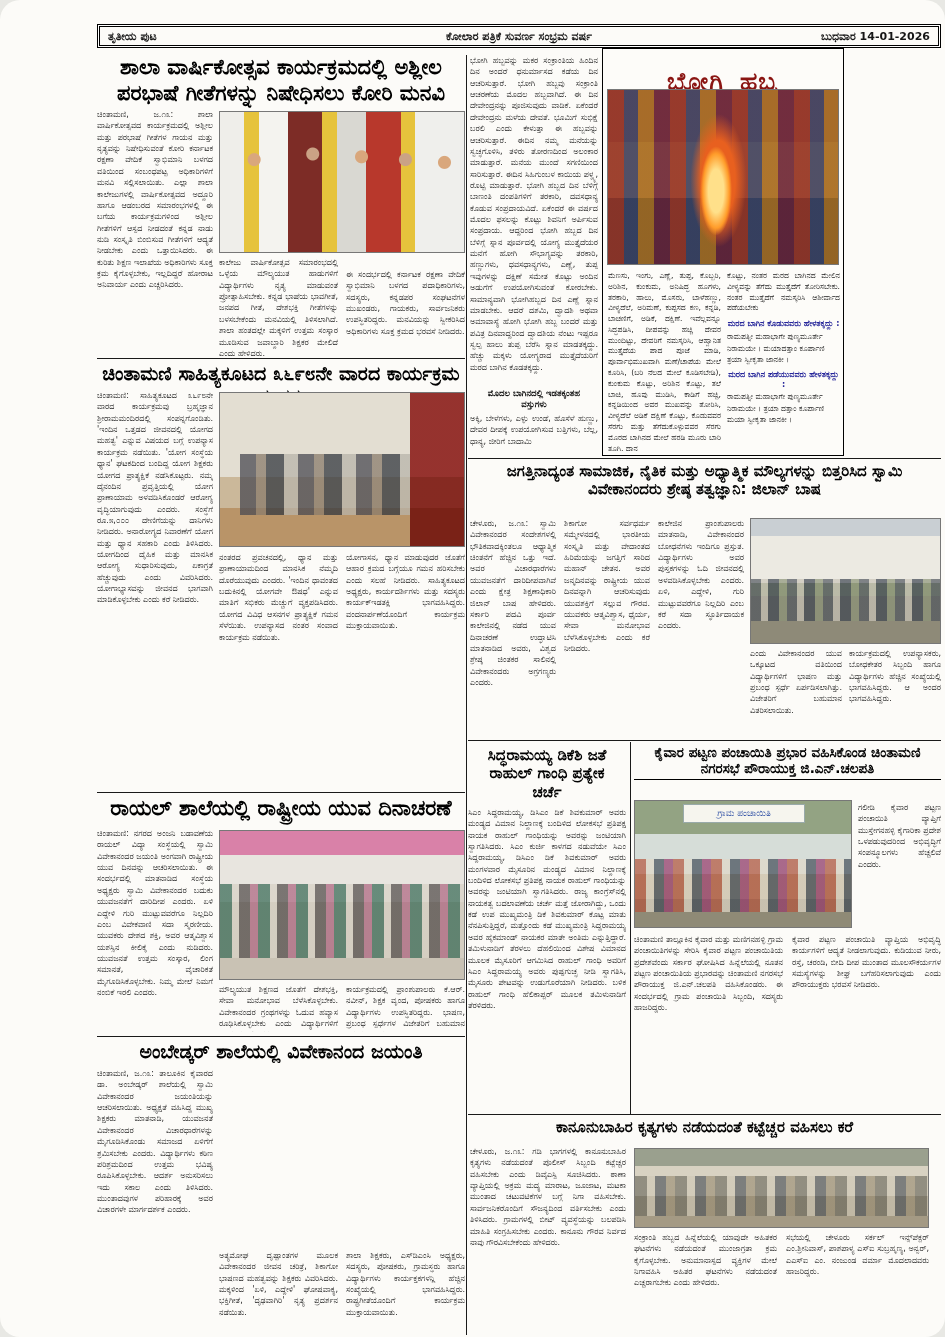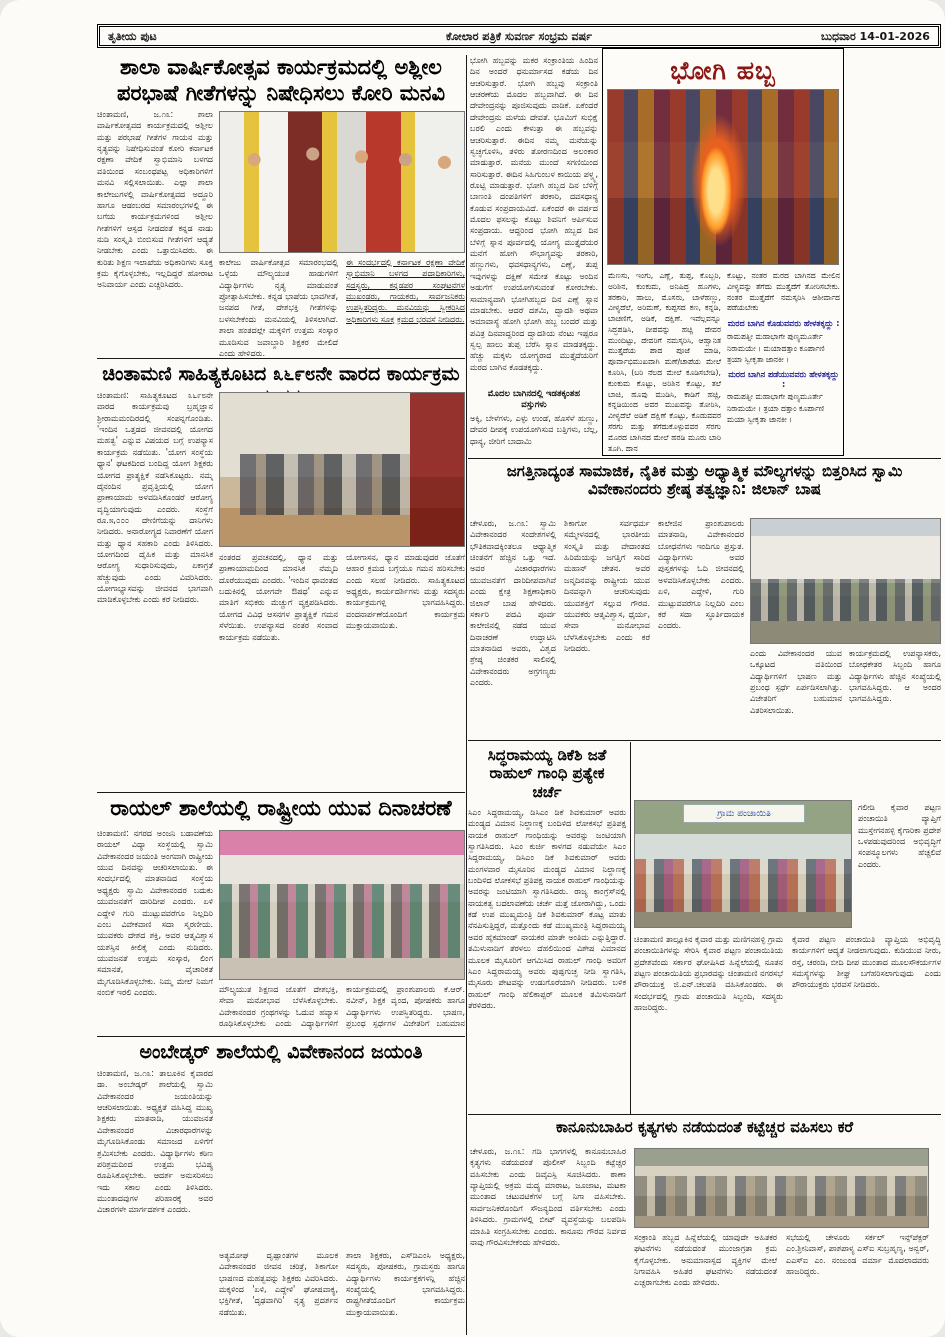--- a/index.html
+++ b/index.html
@@ -79,30 +79,30 @@
     <div class="r">ಬುಧವಾರ 14-01-2026</div>
   </div>
 
   <div class="vr" style="left:466px;top:55px;height:1280px;"></div>
 
   <div class="abs" style="left:97px;top:55px;width:368px;height:303px;">
     <div class="hl hl-xl" style="padding:0 4px;">ಶಾಲಾ ವಾರ್ಷಿಕೋತ್ಸವ ಕಾರ್ಯಕ್ರಮದಲ್ಲಿ ಅಶ್ಲೀಲ ಪರಭಾಷೆ ಗೀತೆಗಳನ್ನು ನಿಷೇಧಿಸಲು ಕೋರಿ ಮನವಿ</div>
     <div class="col abs" style="left:0;top:54px;width:116px;height:248px;">ಚಿಂತಾಮಣಿ, ಜ.೧೩: ಶಾಲಾ ವಾರ್ಷಿಕೋತ್ಸವದ ಕಾರ್ಯಕ್ರಮದಲ್ಲಿ ಅಶ್ಲೀಲ ಮತ್ತು ಪರಭಾಷೆ ಗೀತೆಗಳ ಗಾಯನ ಮತ್ತು ನೃತ್ಯವನ್ನು ನಿಷೇಧಿಸುವಂತೆ ಕೋರಿ ಕರ್ನಾಟಕ ರಕ್ಷಣಾ ವೇದಿಕೆ ಸ್ವಾಭಿಮಾನಿ ಬಳಗದ ವತಿಯಿಂದ ಸಂಬಂಧಪಟ್ಟ ಅಧಿಕಾರಿಗಳಿಗೆ ಮನವಿ ಸಲ್ಲಿಸಲಾಯಿತು. ಎಲ್ಲಾ ಶಾಲಾ ಕಾಲೇಜುಗಳಲ್ಲಿ ವಾರ್ಷಿಕೋತ್ಸವದ ಅದ್ದೂರಿ ಹಾಗೂ ಆಡಂಬರದ ಸಮಾರಂಭಗಳಲ್ಲಿ ಈ ಬಗೆಯ ಕಾರ್ಯಕ್ರಮಗಳಿಂದ ಅಶ್ಲೀಲ ಗೀತೆಗಳಿಗೆ ಆಸ್ಪದ ನೀಡದಂತೆ ಕನ್ನಡ ನಾಡು ನುಡಿ ಸಂಸ್ಕೃತಿ ಬಿಂಬಿಸುವ ಗೀತೆಗಳಿಗೆ ಆದ್ಯತೆ ನೀಡಬೇಕು ಎಂದು ಒತ್ತಾಯಿಸಿದರು. ಈ ಕುರಿತು ಶಿಕ್ಷಣ ಇಲಾಖೆಯ ಅಧಿಕಾರಿಗಳು ಸೂಕ್ತ ಕ್ರಮ ಕೈಗೊಳ್ಳಬೇಕು, ಇಲ್ಲದಿದ್ದರೆ ಹೋರಾಟ ಅನಿವಾರ್ಯ ಎಂದು ಎಚ್ಚರಿಸಿದರು.</div>
     <div class="photo ph-anniv" style="left:122px;top:56px;width:246px;height:142px;"></div>
     <div class="col abs" style="left:122px;top:202px;width:119px;height:100px;">ಕಾಲೇಜು ವಾರ್ಷಿಕೋತ್ಸವ ಸಮಾರಂಭದಲ್ಲಿ ಒಳ್ಳೆಯ ಮೌಲ್ಯಯುತ ಹಾಡುಗಳಿಗೆ ವಿದ್ಯಾರ್ಥಿಗಳು ನೃತ್ಯ ಮಾಡುವಂತೆ ಪ್ರೋತ್ಸಾಹಿಸಬೇಕು. ಕನ್ನಡ ಭಾಷೆಯ ಭಾವಗೀತೆ, ಜನಪದ ಗೀತೆ, ದೇಶಭಕ್ತಿ ಗೀತೆಗಳನ್ನು ಬಳಸಬೇಕೆಂದು ಮನವಿಯಲ್ಲಿ ತಿಳಿಸಲಾಗಿದೆ. ಶಾಲಾ ಹಂತದಲ್ಲೇ ಮಕ್ಕಳಿಗೆ ಉತ್ತಮ ಸಂಸ್ಕಾರ ಮೂಡಿಸುವ ಜವಾಬ್ದಾರಿ ಶಿಕ್ಷಕರ ಮೇಲಿದೆ ಎಂದು ಹೇಳಿದರು.</div>
-    <div class="col abs" style="left:249px;top:202px;width:119px;height:100px;text-decoration:underline;">ಈ ಸಂದರ್ಭದಲ್ಲಿ ಕರ್ನಾಟಕ ರಕ್ಷಣಾ ವೇದಿಕೆ ಸ್ವಾಭಿಮಾನಿ ಬಳಗದ ಪದಾಧಿಕಾರಿಗಳು, ಸದಸ್ಯರು, ಕನ್ನಡಪರ ಸಂಘಟನೆಗಳ ಮುಖಂಡರು, ಗಾಯಕರು, ಸಾರ್ವಜನಿಕರು ಉಪಸ್ಥಿತರಿದ್ದರು. ಮನವಿಯನ್ನು ಸ್ವೀಕರಿಸಿದ ಅಧಿಕಾರಿಗಳು ಸೂಕ್ತ ಕ್ರಮದ ಭರವಸೆ ನೀಡಿದರು.</div>
+    <div class="col abs" style="left:249px;top:214px;width:119px;height:100px;">ಈ ಸಂದರ್ಭದಲ್ಲಿ ಕರ್ನಾಟಕ ರಕ್ಷಣಾ ವೇದಿಕೆ ಸ್ವಾಭಿಮಾನಿ ಬಳಗದ ಪದಾಧಿಕಾರಿಗಳು, ಸದಸ್ಯರು, ಕನ್ನಡಪರ ಸಂಘಟನೆಗಳ ಮುಖಂಡರು, ಗಾಯಕರು, ಸಾರ್ವಜನಿಕರು ಉಪಸ್ಥಿತರಿದ್ದರು. ಮನವಿಯನ್ನು ಸ್ವೀಕರಿಸಿದ ಅಧಿಕಾರಿಗಳು ಸೂಕ್ತ ಕ್ರಮದ ಭರವಸೆ ನೀಡಿದರು.</div>
   </div>
   <div class="hr" style="left:97px;top:358px;width:368px;"></div>
 
   <div class="abs" style="left:97px;top:362px;width:368px;height:428px;">
     <div class="hl hl-l">ಚಿಂತಾಮಣಿ ಸಾಹಿತ್ಯಕೂಟದ ೩೬೯೮ನೇ ವಾರದ ಕಾರ್ಯಕ್ರಮ ಸಂಪನ್ನ</div>
     <div class="col abs" style="left:0;top:28px;width:116px;height:398px;">ಚಿಂತಾಮಣಿ: ಸಾಹಿತ್ಯಕೂಟದ ೩೬೯೮ನೇ ವಾರದ ಕಾರ್ಯಕ್ರಮವು ಬ್ರಹ್ಮಜ್ಞಾನ ಶ್ರೀರಾಮಮಂದಿರದಲ್ಲಿ ಸಂಪನ್ನಗೊಂಡಿತು. 'ಇಂದಿನ ಒತ್ತಡದ ಜೀವನದಲ್ಲಿ ಯೋಗದ ಮಹತ್ವ' ಎನ್ನುವ ವಿಷಯದ ಬಗ್ಗೆ ಉಪನ್ಯಾಸ ಕಾರ್ಯಕ್ರಮ ನಡೆಯಿತು. 'ಯೋಗ ಸಂಸ್ಥೆಯ ಧ್ಯಾನ' ಘಟಕದಿಂದ ಬಂದಿದ್ದ ಯೋಗ ಶಿಕ್ಷಕರು ಯೋಗದ ಪ್ರಾತ್ಯಕ್ಷಿಕೆ ನಡೆಸಿಕೊಟ್ಟರು. ನಮ್ಮ ದೈನಂದಿನ ಪ್ರವೃತ್ತಿಯಲ್ಲಿ ಯೋಗ ಪ್ರಾಣಾಯಾಮ ಅಳವಡಿಸಿಕೊಂಡರೆ ಆರೋಗ್ಯ ವೃದ್ಧಿಯಾಗುವುದು ಎಂದರು. ಸಂಸ್ಥೆಗೆ ರೂ.೫,೦೦೦ ದೇಣಿಗೆಯನ್ನು ದಾನಿಗಳು ನೀಡಿದರು. ಅನಾರೋಗ್ಯದ ನಿವಾರಣೆಗೆ ಯೋಗ ಮತ್ತು ಧ್ಯಾನ ಸಹಕಾರಿ ಎಂದು ತಿಳಿಸಿದರು. ಯೋಗದಿಂದ ದೈಹಿಕ ಮತ್ತು ಮಾನಸಿಕ ಆರೋಗ್ಯ ಸುಧಾರಿಸುವುದು, ಏಕಾಗ್ರತೆ ಹೆಚ್ಚುವುದು ಎಂದು ವಿವರಿಸಿದರು. ಯೋಗಾಭ್ಯಾಸವನ್ನು ಜೀವನದ ಭಾಗವಾಗಿ ಮಾಡಿಕೊಳ್ಳಬೇಕು ಎಂದು ಕರೆ ನೀಡಿದರು.</div>
     <div class="photo ph-room" style="left:122px;top:30px;width:246px;height:155px;"></div>
     <div class="col abs" style="left:122px;top:190px;width:119px;height:236px;">ನಂತರದ ಪ್ರವಚನದಲ್ಲಿ, ಧ್ಯಾನ ಮತ್ತು ಪ್ರಾಣಾಯಾಮದಿಂದ ಮಾನಸಿಕ ನೆಮ್ಮದಿ ದೊರೆಯುವುದು ಎಂದರು. 'ಇಂದಿನ ಧಾವಂತದ ಬದುಕಿನಲ್ಲಿ ಯೋಗವೇ ಔಷಧ' ಎನ್ನುವ ಮಾತಿಗೆ ಸಭಿಕರು ಮೆಚ್ಚುಗೆ ವ್ಯಕ್ತಪಡಿಸಿದರು. ಯೋಗದ ವಿವಿಧ ಆಸನಗಳ ಪ್ರಾತ್ಯಕ್ಷಿಕೆ ಗಮನ ಸೆಳೆಯಿತು. ಉಪನ್ಯಾಸದ ನಂತರ ಸಂವಾದ ಕಾರ್ಯಕ್ರಮ ನಡೆಯಿತು.</div>
-    <div class="col abs" style="left:249px;top:190px;width:119px;height:236px;">ಯೋಗಾಸನ, ಧ್ಯಾನ ಮಾಡುವುದರ ಜೊತೆಗೆ ಆಹಾರ ಕ್ರಮದ ಬಗ್ಗೆಯೂ ಗಮನ ಹರಿಸಬೇಕು ಎಂದು ಸಲಹೆ ನೀಡಿದರು. ಸಾಹಿತ್ಯಕೂಟದ ಅಧ್ಯಕ್ಷರು, ಕಾರ್ಯದರ್ಶಿಗಳು ಮತ್ತು ಸದಸ್ಯರು ಕಾರ್ಯಕ್ರಮಗಳ್ಲಿ ಭಾಗವಹಿಸಿದ್ದರು. ವಂದನಾರ್ಪಣೆಯೊಂದಿಗೆ ಕಾರ್ಯಕ್ರಮ ಮುಕ್ತಾಯವಾಯಿತು.</div>
+    <div class="col abs" style="left:249px;top:190px;width:119px;height:236px;">ಯೋಗಾಸನ, ಧ್ಯಾನ ಮಾಡುವುದರ ಜೊತೆಗೆ ಆಹಾರ ಕ್ರಮದ ಬಗ್ಗೆಯೂ ಗಮನ ಹರಿಸಬೇಕು ಎಂದು ಸಲಹೆ ನೀಡಿದರು. ಸಾಹಿತ್ಯಕೂಟದ ಅಧ್ಯಕ್ಷರು, ಕಾರ್ಯದರ್ಶಿಗಳು ಮತ್ತು ಸದಸ್ಯರು ಕಾರ್ಯಕ್ಇಡತಕ್ಲಿ ಭಾಗವಹಿಸಿದ್ದರು. ವಂದನಾರ್ಪಣೆಯೊಂದಿಗೆ ಕಾರ್ಯಕ್ರಮ ಮುಕ್ತಾಯವಾಯಿತು.</div>
   </div>
   <div class="hr" style="left:97px;top:792px;width:368px;"></div>
 
   <div class="abs" style="left:97px;top:796px;width:368px;height:238px;">
     <div class="hl hl-xl">ರಾಯಲ್ ಶಾಲೆಯಲ್ಲಿ ರಾಷ್ಟ್ರೀಯ ಯುವ ದಿನಾಚರಣೆ</div>
     <div class="col abs" style="left:0;top:32px;width:116px;height:204px;">ಚಿಂತಾಮಣಿ: ನಗರದ ಅಂಜನಿ ಬಡಾವಣೆಯ ರಾಯಲ್ ವಿದ್ಯಾ ಸಂಸ್ಥೆಯಲ್ಲಿ ಸ್ವಾಮಿ ವಿವೇಕಾನಂದರ ಜಯಂತಿ ಅಂಗವಾಗಿ ರಾಷ್ಟ್ರೀಯ ಯುವ ದಿನವನ್ನು ಆಚರಿಸಲಾಯಿತು. ಈ ಸಂದರ್ಭದಲ್ಲಿ ಮಾತನಾಡಿದ ಸಂಸ್ಥೆಯ ಅಧ್ಯಕ್ಷರು ಸ್ವಾಮಿ ವಿವೇಕಾನಂದರ ಬದುಕು ಯುವಜನತೆಗೆ ದಾರಿದೀಪ ಎಂದರು. ಏಳಿ ಎದ್ದೇಳಿ ಗುರಿ ಮುಟ್ಟುವವರೆಗೂ ನಿಲ್ಲದಿರಿ ಎಂಬ ವಿವೇಕವಾಣಿ ಸದಾ ಸ್ಮರಣೀಯ. ಯುವಕರು ದೇಶದ ಶಕ್ತಿ, ಅವರ ಆತ್ಮವಿಶ್ವಾಸ ಯಶಸ್ಸಿನ ಕೀಲಿಕೈ ಎಂದು ನುಡಿದರು. ಯುವಜನತೆ ಉತ್ತಮ ಸಂಸ್ಕಾರ, ಲಿಂಗ ಸಮಾನತೆ, ವೈಚಾರಿಕತೆ ಮೈಗೂಡಿಸಿಕೊಳ್ಳಬೇಕು. ನಿಮ್ಮ ಮೇಲೆ ನಿಮಗೆ ನಂಬಿಕೆ ಇರಲಿ ಎಂದರು.</div>
     <div class="photo ph-stage" style="left:122px;top:34px;width:246px;height:150px;"></div>
     <div class="col abs" style="left:122px;top:188px;width:119px;height:48px;">ಮೌಲ್ಯಯುತ ಶಿಕ್ಷಣದ ಜೊತೆಗೆ ದೇಶಭಕ್ತಿ, ಸೇವಾ ಮನೋಭಾವ ಬೆಳೆಸಿಕೊಳ್ಳಬೇಕು. ವಿವೇಕಾನಂದರ ಗ್ರಂಥಗಳನ್ನು ಓದುವ ಹವ್ಯಾಸ ರೂಢಿಸಿಕೊಳ್ಳಬೇಕು ಎಂದು ವಿದ್ಯಾರ್ಥಿಗಳಿಗೆ ಕಿವಿಮಾತು ಹೇಳಿದರು.</div>
     <div class="col abs" style="left:249px;top:188px;width:119px;height:48px;">ಕಾರ್ಯಕ್ರಮದಲ್ಲಿ ಪ್ರಾಂಶುಪಾಲರು ಕೆ.ಆರ್. ನವೀನ್, ಶಿಕ್ಷಕ ವೃಂದ, ಪೋಷಕರು ಹಾಗೂ ವಿದ್ಯಾರ್ಥಿಗಳು ಉಪಸ್ಥಿತರಿದ್ದರು. ಭಾಷಣ, ಪ್ರಬಂಧ ಸ್ಪರ್ಧೆಗಳ ವಿಜೇತರಿಗೆ ಬಹುಮಾನ ವಿತರಿಸಲಾಯಿತು.</div>
   </div>
@@ -115,21 +115,21 @@
     <div class="col abs" style="left:249px;top:210px;width:119px;height:86px;">ಶಾಲಾ ಶಿಕ್ಷಕರು, ಎಸ್‌ಡಿಎಂಸಿ ಅಧ್ಯಕ್ಷರು, ಸದಸ್ಯರು, ಪೋಷಕರು, ಗ್ರಾಮಸ್ಥರು ಹಾಗೂ ವಿದ್ಯಾರ್ಥಿಗಳು ಕಾರ್ಯಕ್ತಕಗಳನ್ಲಿ ಹೆಚ್ಚಿನ ಸಂಖ್ಯೆಯಲ್ಲಿ ಭಾಗವಹಿಸಿದ್ದರು. ರಾಷ್ಟ್ರಗೀತೆಯೊಂದಿಗೆ ಕಾರ್ಯಕ್ರಮ ಮುಕ್ತಾಯವಾಯಿತು.</div>
   </div>
 
   <div class="abs" style="left:470px;top:55px;width:128px;height:402px;">
     <div class="col" style="height:330px;">ಭೋಗಿ ಹಬ್ಬವನ್ನು ಮಕರ ಸಂಕ್ರಾಂತಿಯ ಹಿಂದಿನ ದಿನ ಅಂದರೆ ಧನುರ್ಮಾಸದ ಕಡೆಯ ದಿನ ಆಚರಿಸುತ್ತಾರೆ. ಭೋಗಿ ಹಬ್ಬವು ಸಂಕ್ರಾಂತಿ ಆಚರಣೆಯ ಮೊದಲ ಹಬ್ಬವಾಗಿದೆ. ಈ ದಿನ ದೇವೇಂದ್ರನನ್ನು ಪೂಜಿಸುವುದು ವಾಡಿಕೆ. ಏಕೆಂದರೆ ದೇವೇಂದ್ರನು ಮಳೆಯ ದೇವತೆ. ಭೂಮಿಗೆ ಸುಭಿಕ್ಷೆ ಬರಲಿ ಎಂದು ಕೇಳುತ್ತಾ ಈ ಹಬ್ಬವನ್ನು ಆಚರಿಸುತ್ತಾರೆ. ಈದಿನ ನಮ್ಮ ಮನೆಯನ್ನು ಸ್ವಚ್ಛಗೊಳಿಸಿ, ತಳಿರು ತೋರಣದಿಂದ ಅಲಂಕಾರ ಮಾಡುತ್ತಾರೆ. ಮನೆಯ ಮುಂದೆ ಸಗಣಿಯಿಂದ ಸಾರಿಸುತ್ತಾರೆ. ಈದಿನ ಸಿಹಿಗುಂಬಳ ಕಾಯಿಯ ಪಳ್ದ್ಯ, ರೊಟ್ಟಿ ಮಾಡುತ್ತಾರೆ. ಭೋಗಿ ಹಬ್ಬದ ದಿನ ಬೆಳಿಗ್ಗೆ ಬಾಣಂತಿ ದಂಪತಿಗಳಿಗೆ ತರಕಾರಿ, ದವಸಧಾನ್ಯ ಕೊಡುವ ಸಂಪ್ರದಾಯವಿದೆ. ಏಕೆಂದರೆ ಈ ವರ್ಷದ ಮೊದಲ ಫಸಲನ್ನು ಕೊಟ್ಟು ಶಿವನಿಗೆ ಅರ್ಪಿಸುವ ಸಂಪ್ರದಾಯ. ಆದ್ದರಿಂದ ಭೋಗಿ ಹಬ್ಬದ ದಿನ ಬೆಳಿಗ್ಗೆ ಸ್ನಾನ ಪೂರ್ವದಲ್ಲಿ ಯೋಗ್ಯ ಮುತ್ತೈದೆಯರ ಮನೆಗೆ ಹೋಗಿ ಸೌಭಾಗ್ಯವನ್ನು ತರಕಾರಿ, ಹಣ್ಣುಗಳು, ಧವಸಧಾನ್ಯಗಳು, ಎಣ್ಣೆ, ತುಪ್ಪ ಇವುಗಳನ್ನು ದಕ್ಷಿಣೆ ಸಮೇತ ಕೊಟ್ಟು ಅಂದಿನ ಅಡುಗೆಗೆ ಉಪಯೋಗಿಸುವಂತೆ ಕೋರಬೇಕು. ಸಾಮಾನ್ಯವಾಗಿ ಭೋಗಿಹಬ್ಬದ ದಿನ ಎಣ್ಣೆ ಸ್ನಾನ ಮಾಡಬೇಕು. ಆದರೆ ದಶಮಿ, ದ್ವಾದಶಿ ಅಥವಾ ಅಮಾವಾಸ್ಯೆ ಹೋಗಿ ಭೋಗಿ ಹಬ್ಬ ಬಂದರೆ ಮತ್ತು ಪವಿತ್ರ ದಿನವಾದ್ದರಿಂದ ದ್ವಾದಶಿಯ ನೆಂಟು ಇಷ್ಟರೂ ಸ್ವಲ್ಪ ಹಾಲು ತುಪ್ಪ ಬೆರೆಸಿ ಸ್ನಾನ ಮಾಡತಕ್ಕದ್ದು. ಹೆಚ್ಚು ಮಕ್ಕಳು ಯೋಗ್ಯರಾದ ಮುತ್ತೈದೆಯರಿಗೆ ಮರದ ಬಾಗಿನ ಕೊಡತಕ್ಕದ್ದು.</div>
     <div class="subhead">ಮೊದಲ ಬಾಗಿನದಲ್ಲಿ ಇಡತಕ್ಕಂತಹ ವಸ್ತುಗಳು</div>
     <div class="col" style="height:42px;">ಅಕ್ಕಿ, ಬೇಳೆಗಳು, ಎಳ್ಳು ಉಂಡೆ, ಹೊಸೆಳೆ ಹುಣ್ಣು, ದೇವರ ದೀಪಕ್ಕೆ ಉಪಯೋಗಿಸುವ ಬತ್ತಿಗಳು, ಬೆಲ್ಲ, ಧಾನ್ಯ, ಜೀರಿಗೆ ಬಾದಾಮಿ</div>
   </div>
 
   <div class="box" style="left:602px;top:48px;width:242px;height:408px;">
-    <div class="red-title" style="margin-top:7px;">ಭೋಗಿ ಹಬ್ಬ</div>
+    <div class="red-title" style="margin-top:20px;font-family:Liberation Mono, monospace;">ಭೋಗಿ ಹಬ್ಬ</div>
     <div class="photo ph-fire" style="left:4px;top:40px;width:232px;height:176px;"></div>
     <div class="col abs" style="left:5px;top:222px;width:113px;height:180px;font-size:7.6px;">ಮೆಣಸು, ಇಂಗು, ಎಣ್ಣೆ, ತುಪ್ಪ, ಕೊಬ್ಬರಿ, ಅರಿಶಿನ, ಕುಂಕುಮ, ಅನಿಷಿದ್ಧ ಹೂಗಳು, ತರಕಾರಿ, ಹಾಲು, ಮೊಸರು, ಬಾಳೆಹಣ್ಣು, ವೀಳ್ಯದೆಲೆ, ಅರಿಮಣೆ, ಕುಪ್ಪಸದ ಕಣ, ಕನ್ನಡಿ, ಬಾಚಣಿಗೆ, ಅಡಿಕೆ, ದಕ್ಷಿಣೆ. ಇವೆಲ್ಲವನ್ನೂ ಸಿದ್ಧಪಡಿಸಿ, ದೀಪವನ್ನು ಹಚ್ಚಿ ದೇವರ ಮುಂದಿಟ್ಟು, ದೇವರಿಗೆ ನಮಸ್ಕರಿಸಿ, ಆಹ್ವಾನಿತ ಮುತ್ತೈದೆಯ ಪಾದ ಪೂಜೆ ಮಾಡಿ, ಪೂರ್ವಾಭಿಮುಖವಾಗಿ ಮಣೆ/ಚಾಪೆಯ ಮೇಲೆ ಕೂರಿಸಿ, (ಬರಿ ನೆಲದ ಮೇಲೆ ಕೂಡಿಸಬೇಡಿ), ಕುಂಕುಮ ಕೊಟ್ಟು, ಅರಿಶಿನ ಕೊಟ್ಟು, ತಲೆ ಬಾಚಿ, ಹೂವು ಮುಡಿಸಿ, ಕಾಡಿಗೆ ಹಚ್ಚಿ, ಕನ್ನಡಿಯಿಂದ ಅವರ ಮುಖವನ್ನು ತೋರಿಸಿ, ವೀಳ್ಯದೆಲೆ ಅಡಿಕೆ ದಕ್ಷಿಣೆ ಕೊಟ್ಟು, ಕೊಡುವವರ ಸೆರಗು ಮತ್ತು ತೆಗೆದುಕೊಳ್ಳುವವರ ಸೆರಗು ಮೊರದ ಬಾಗಿನದ ಮೇಲೆ ಹರಡಿ ಮೂರು ಬಾರಿ ತೂಗಿ, ದಾನ</div>
     <div class="abs" style="left:124px;top:222px;width:113px;height:182px;overflow:hidden;">
       <div class="col" style="font-size:7.6px;">ಕೊಟ್ಟು, ನಂತರ ಮರದ ಬಾಗಿನದ ಮೇಲಿನ ವೀಳ್ಯವನ್ನು ತೆಗೆದು ಮುತ್ತೈದೆಗೆ ತೋರಿಸಬೇಕು. ನಂತರ ಮುತ್ತೈದೆಗೆ ನಮಸ್ಕರಿಸಿ ಆಶೀರ್ವಾದ ಪಡೆಯಬೇಕು</div>
       <div class="blueh">ಮರದ ಬಾಗಿನ ಕೊಡುವವರು ಹೇಳತಕ್ಕದ್ದು :</div>
       <div class="shloka">ರಾಮಪತ್ನೀ ಮಹಾಭಾಗೇ ಪುಣ್ಯಮೂರ್ತೇ ನಿರಾಮಯೇ । ಮಯಾದತ್ತಾಂ ಕೂರ್ಪಾಣಿ ತ್ರಯಾ ಸ್ವೀಕೃತಾ ಜಾನಕೀ ।</div>
       <div class="blueh">ಮರದ ಬಾಗಿನ ಪಡೆಯುವವರು ಹೇಳತಕ್ಕದ್ದು :</div>
       <div class="shloka">ರಾಮಪತ್ನೀ ಮಹಾಭಾಗೇ ಪುಣ್ಯಮೂರ್ತೇ ನಿರಾಮಯೇ । ತ್ರಯಾ ದತ್ತಾಂ ಕೂರ್ಪಾಣಿ ಮಯಾ ಸ್ವೀಕೃತಾ ಜಾನಕೀ ।</div>
     </div>
   </div>
@@ -147,20 +147,21 @@
 
   <div class="hr" style="left:468px;top:740px;width:473px;"></div>
   <div class="vr" style="left:630px;top:742px;height:372px;"></div>
 
   <div class="abs" style="left:468px;top:746px;width:158px;height:366px;">
     <div class="hl hl-m" style="padding:0 10px;">ಸಿದ್ಧರಾಮಯ್ಯ ಡಿಕೆಶಿ ಜತೆ ರಾಹುಲ್ ಗಾಂಧಿ ಪ್ರತ್ಯೇಕ ಚರ್ಚೆ</div>
     <div class="col" style="margin-top:6px;height:296px;">ಸಿಎಂ ಸಿದ್ದರಾಮಯ್ಯ, ಡಿಸಿಎಂ ಡಿಕೆ ಶಿವಕುಮಾರ್ ಅವರು ಮಂಡ್ಯದ ವಿಮಾನ ನಿಲ್ದಾಣಕ್ಕೆ ಬಂದಿಳಿದ ಲೋಕಸಭೆ ಪ್ರತಿಪಕ್ಷ ನಾಯಕ ರಾಹುಲ್ ಗಾಂಧಿಯನ್ನು ಅವರನ್ನು ಜಂಟಿಯಾಗಿ ಸ್ವಾಗತಿಸಿದರು. ಸಿಎಂ ಕುರ್ಚಿ ಕಾಳಗದ ನಡುವೆಯೇ ಸಿಎಂ ಸಿದ್ದರಾಮಯ್ಯ, ಡಿಸಿಎಂ ಡಿಕೆ ಶಿವಕುಮಾರ್ ಅವರು ಮಂಗಳವಾರ ಮೈಸೂರಿನ ಮಂಡ್ಯದ ವಿಮಾನ ನಿಲ್ದಾಣಕ್ಕೆ ಬಂದಿಳಿದ ಲೋಕಸಭೆ ಪ್ರತಿಪಕ್ಷ ನಾಯಕ ರಾಹುಲ್ ಗಾಂಧಿಯನ್ನು ಅವರನ್ನು ಜಂಟಿಯಾಗಿ ಸ್ವಾಗತಿಸಿದರು. ರಾಜ್ಯ ಕಾಂಗ್ರೆಸ್‌ನಲ್ಲಿ ನಾಯಕತ್ವ ಬದಲಾವಣೆಯ ಚರ್ಚೆ ಮತ್ತೆ ಜೋರಾಗಿದ್ದು, ಒಂದು ಕಡೆ ಉಪ ಮುಖ್ಯಮಂತ್ರಿ ಡಿಕೆ ಶಿವಕುಮಾರ್ ಕೊಟ್ಟ ಮಾತು ನೆನಪಿಸುತ್ತಿದ್ದರೆ, ಮತ್ತೊಂದು ಕಡೆ ಮುಖ್ಯಮಂತ್ರಿ ಸಿದ್ದರಾಮಯ್ಯ ಅವರ ಹೈಕಮಾಂಡ್ ನಾಯಕರ ಮಾತೇ ಅಂತಿಮ ಎನ್ನುತ್ತಿದ್ದಾರೆ. ತಮಿಳುನಾಡಿಗೆ ತೆರಳಲು ದೆಹಲಿಯಿಂದ ವಿಶೇಷ ವಿಮಾನದ ಮೂಲಕ ಮೈಸೂರಿಗೆ ಆಗಮಿಸಿದ ರಾಹುಲ್ ಗಾಂಧಿ ಅವರಿಗೆ ಸಿಎಂ ಸಿದ್ದರಾಮಯ್ಯ ಅವರು ಪುಷ್ಪಗುಚ್ಛ ನೀಡಿ ಸ್ವಾಗತಿಸಿ, ಮೈಸೂರು ಪೇಟವನ್ನು ಉಡುಗೊರೆಯಾಗಿ ನೀಡಿದರು. ಬಳಿಕ ರಾಹುಲ್ ಗಾಂಧಿ ಹೆಲಿಕಾಪ್ಟರ್ ಮೂಲಕ ತಮಿಳುನಾಡಿಗೆ ತೆರಳಿದರು.</div>
   </div>
 
   <div class="abs" style="left:634px;top:742px;width:307px;height:372px;">
+    <div class="hl hl-s" style="padding:2px 6px;border-bottom:1px solid #000;">ಕೈವಾರ ಪಟ್ಟಣ ಪಂಚಾಯಿತಿ ಪ್ರಭಾರ ವಹಿಸಿಕೊಂಡ ಚಿಂತಾಮಣಿ ನಗರಸಭೆ ಪೌರಾಯುಕ್ತ ಜಿ.ಎನ್.ಚಲಪತಿ</div>
     <div class="photo ph-gp" style="left:0;top:58px;width:218px;height:128px;">
       <div class="sign" style="left:22%;top:2%;width:56%;height:14%;font-size:9px;color:#1b3f9e;">ಗ್ರಾಮ ಪಂಚಾಯಿತಿ</div>
     </div>
     <div class="col abs" style="left:224px;top:60px;width:83px;height:126px;">ಗಲೀಡಿ ಕೈವಾರ ಪಟ್ಟಣ ಪಂಚಾಯಿತಿ ವ್ಯಾಪ್ತಿಗೆ ಮುಸ್ತೇಗನಹಳ್ಳಿ ಕೈಗಾರಿಕಾ ಪ್ರದೇಶ ಒಳಪಡುವುದರಿಂದ ಅಭಿವೃದ್ಧಿಗೆ ಸಂಪನ್ಮೂಲಗಳು ಹೆಚ್ಚಲಿವೆ ಎಂದರು.</div>
     <div class="col abs" style="left:0;top:192px;width:149px;height:178px;">ಚಿಂತಾಮಣಿ ತಾಲ್ಲೂಕಿನ ಕೈವಾರ ಮತ್ತು ಮಣಿಗನಹಳ್ಳಿ ಗ್ರಾಮ ಪಂಚಾಯಿತಿಗಳನ್ನು ಸೇರಿಸಿ ಕೈವಾರ ಪಟ್ಟಣ ಪಂಚಾಯಿತಿಯ ಪ್ರದೇಶವೆಂದು ಸರ್ಕಾರ ಘೋಷಿಸಿದ ಹಿನ್ನೆಲೆಯಲ್ಲಿ ನೂತನ ಪಟ್ಟಣ ಪಂಚಾಯಿತಿಯ ಪ್ರಭಾರವನ್ನು ಚಿಂತಾಮಣಿ ನಗರಸಭೆ ಪೌರಾಯುಕ್ತ ಜಿ.ಎನ್.ಚಲಪತಿ ವಹಿಸಿಕೊಂಡರು. ಈ ಸಂದರ್ಭದಲ್ಲಿ ಗ್ರಾಮ ಪಂಚಾಯಿತಿ ಸಿಬ್ಬಂದಿ, ಸದಸ್ಯರು ಹಾಜರಿದ್ದರು.</div>
     <div class="col abs" style="left:158px;top:192px;width:149px;height:178px;">ಕೈವಾರ ಪಟ್ಟಣ ಪಂಚಾಯಿತಿ ವ್ಯಾಪ್ತಿಯ ಅಭಿವೃದ್ಧಿ ಕಾರ್ಯಗಳಿಗೆ ಆದ್ಯತೆ ನೀಡಲಾಗುವುದು. ಕುಡಿಯುವ ನೀರು, ರಸ್ತೆ, ಚರಂಡಿ, ಬೀದಿ ದೀಪ ಮುಂತಾದ ಮೂಲಸೌಕರ್ಯಗಳ ಸಮಸ್ಯೆಗಳನ್ನು ಶೀಘ್ರ ಬಗೆಹರಿಸಲಾಗುವುದು ಎಂದು ಪೌರಾಯುಕ್ತರು ಭರವಸೆ ನೀಡಿದರು.</div>
   </div>
 
   <div class="hr" style="left:468px;top:1114px;width:473px;"></div>
   <div class="abs" style="left:468px;top:1118px;width:473px;height:217px;">

